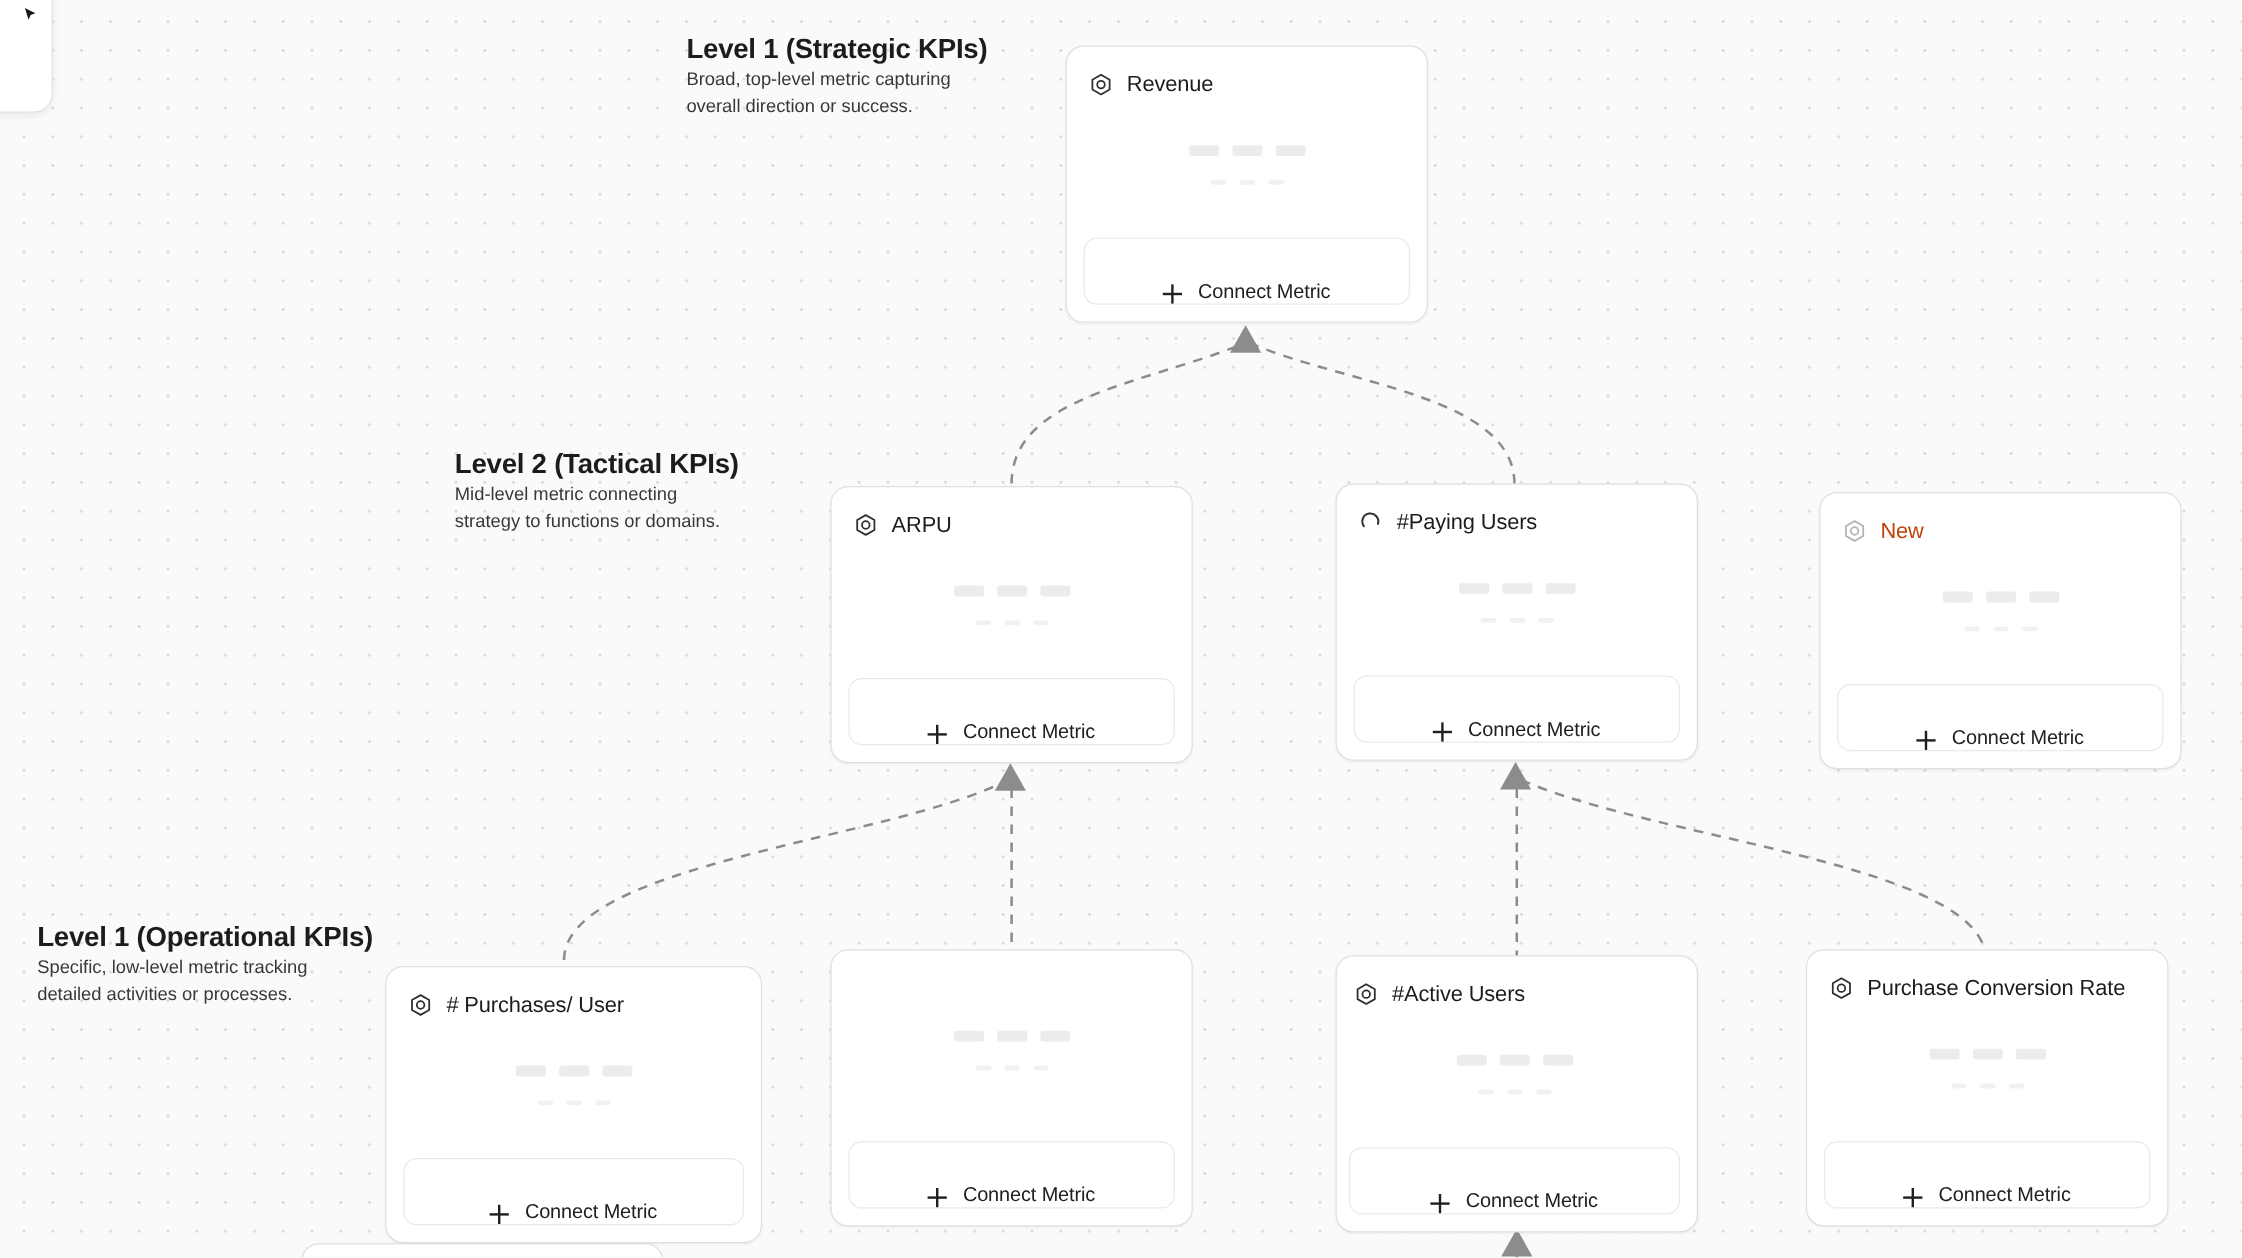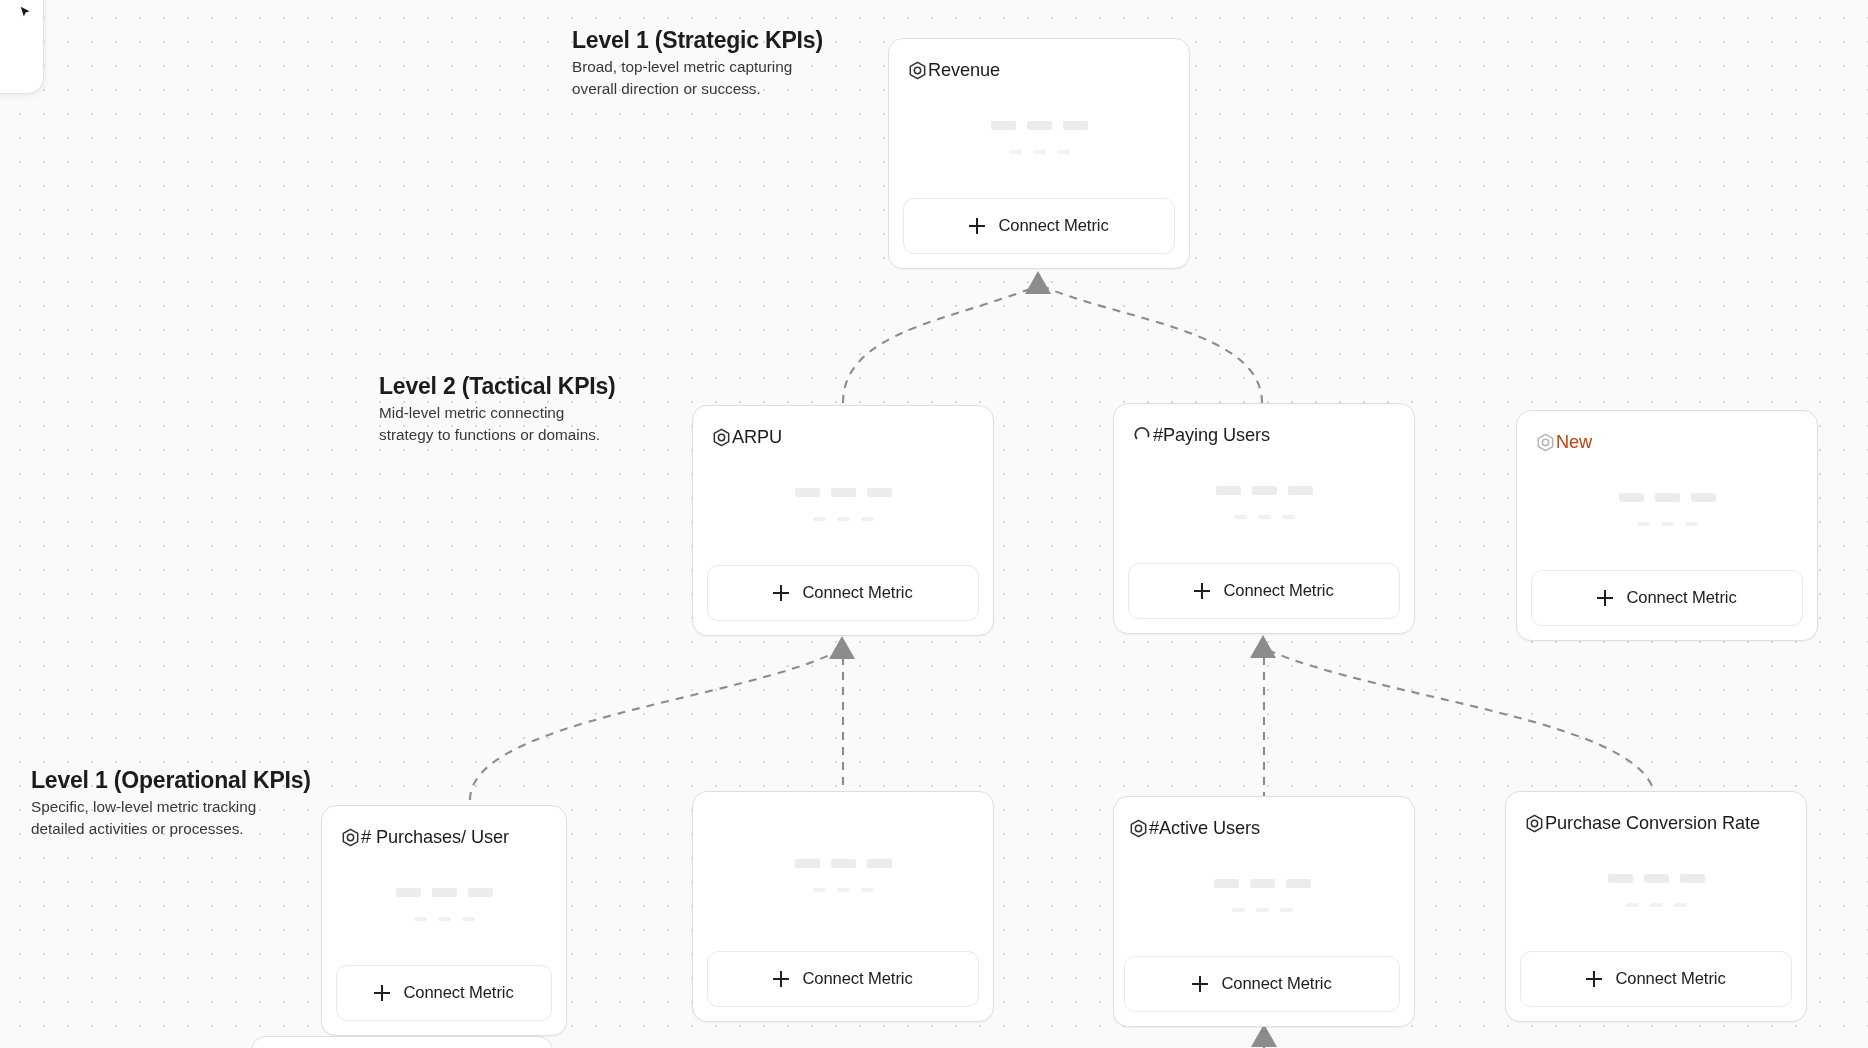--- a/index.html
+++ b/index.html
@@ -73,20 +73,21 @@
     border-radius: 15px;
     box-shadow: 0 1px 2px rgba(16,17,20,0.045);
     z-index: 4;
     display: flex;
     flex-direction: column;
     padding: 14px 14px 14px 14px;
   }
   .card-head {
     display: flex;
     align-items: center;
+    gap: 11px;
     padding: 4px 2px 0 4px;
     height: 30px;
   }
   .card-icon {
     width: 21px;
     height: 21px;
     flex: 0 0 21px;
     display: block;
   }
   .card-title {
@@ -115,21 +116,21 @@
   .sk-row.big .sk { width: 25px; height: 9px; border-radius: 2px; background: #ececee; }
   .sk-row.small .sk { width: 13px; height: 4px; border-radius: 2px; background: #f1f1f3; }
 
   
   .connect-btn {
     height: 56px;
     border: 1px solid #e9e9eb;
     border-radius: 11px;
     background: #ffffff;
     display: flex;
-    align-items: center;
+    align-items: flex-end;
     justify-content: center;
     gap: 13px;
     cursor: pointer;
     user-select: none;
     flex: 0 0 56px;
   }
   .plus-icon {
     width: 16px; height: 16px;
     position: relative;
     flex: 0 0 16px;
@@ -316,21 +317,21 @@
         <span class="sk"></span>
         <span class="sk"></span>
       </div>
     </div>
     <div class="connect-btn">
       <span class="plus-icon"></span>
       <span class="connect-label">Connect Metric</span>
     </div>
   </div>
 
-  <div class="card" id="card-purchases-user" style="left:321px; top:805px; width:246px; height:231px;">
+  <div class="card" id="card-purchases-user" style="left:321px; top:805px; width:314px; height:231px;">
     <div class="card-head">
       <svg class="card-icon" viewBox="0 0 24 24">
         <path d="M12 2.6 L20.2 7.3 L20.2 16.7 L12 21.4 L3.8 16.7 L3.8 7.3 Z" fill="none" stroke="#303034" stroke-width="1.7" stroke-linejoin="round"></path>
         <circle cx="12" cy="12" r="3.6" fill="none" stroke="#303034" stroke-width="1.7"></circle>
       </svg>
       <span class="card-title"># Purchases/ User</span>
     </div>
     <div class="card-body">
       <div class="sk-row big">
         <span class="sk"></span>

